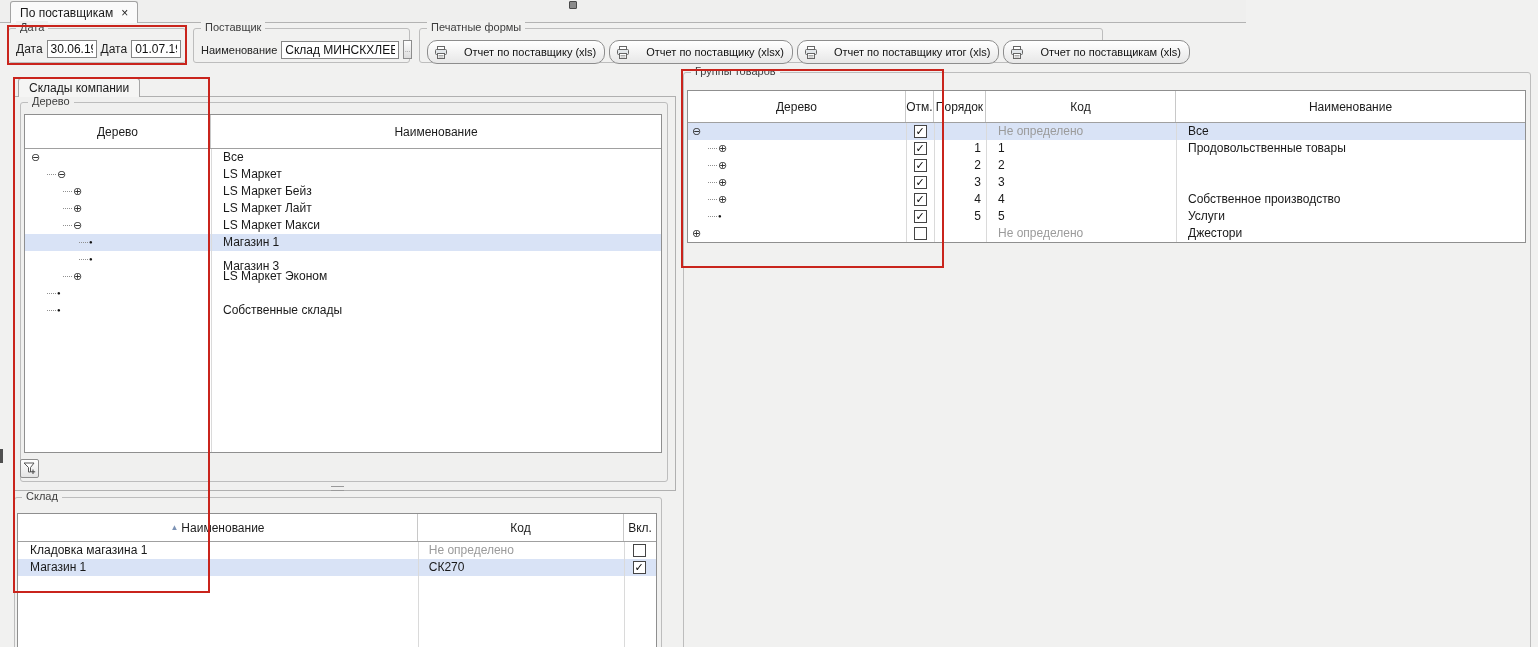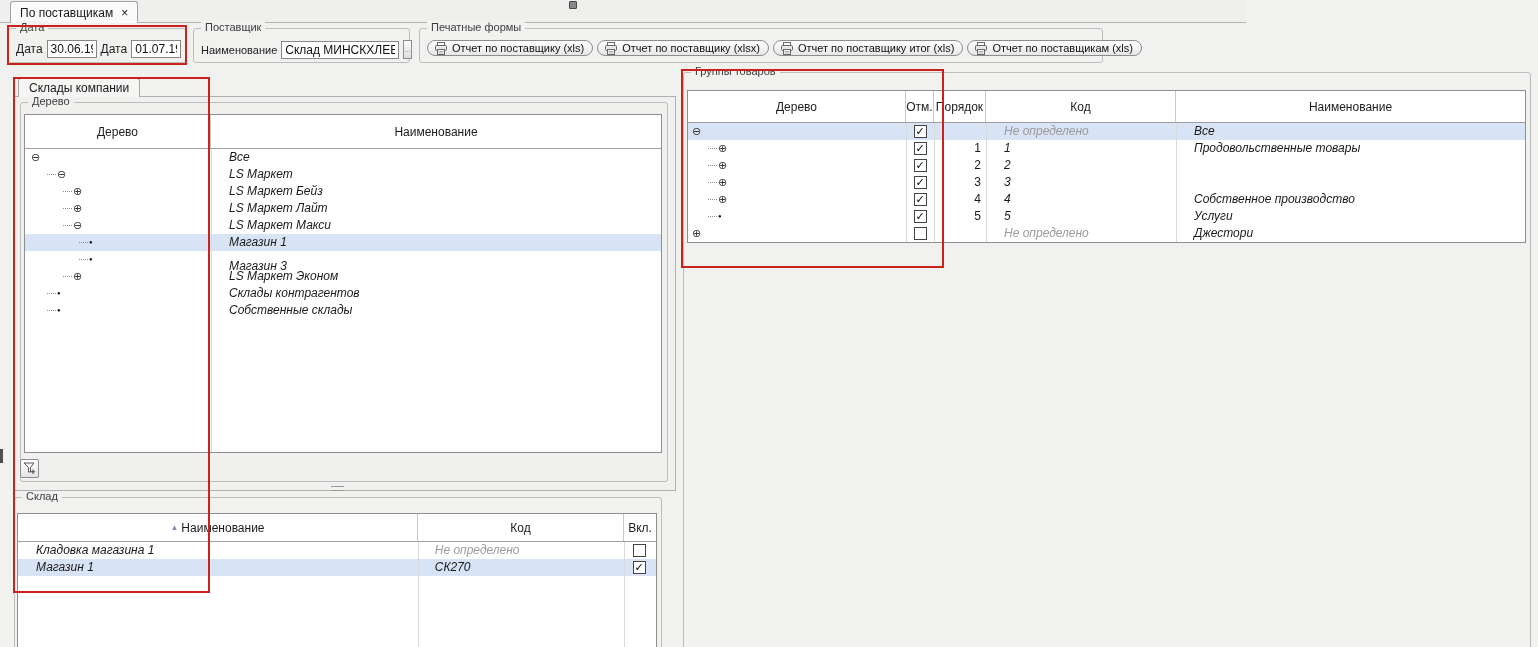--- a/index.html
+++ b/index.html
@@ -19,40 +19,40 @@
 .gb-supplier{left:193px;top:28px;width:217px;height:35px;}
 .gb-print{left:419px;top:28px;width:684px;height:35px;}
 
 .flabel{font-size:12px;color:#222;white-space:nowrap;}
 .flabel.small{font-size:11px;}
 .tfield{height:18px;border:1px solid #868686;background:#fff;font-family:inherit;font-size:12px;padding:0 3px;color:#111;}
 .date-field{width:50px;}
 .supplier-field{width:118px;}
 .mini-btn{width:9px;height:19px;border:1px solid #8d8d8d;background:linear-gradient(#fefefe,#dcdcdc);font-size:6px;overflow:hidden;padding:0;color:#333;cursor:pointer;}
 
-.print-btn{display:inline-flex;align-items:center;gap:4px;height:16px;padding:0 8px 0 6px;border:1px solid #8d8d8d;border-radius:10px;background:linear-gradient(#ffffff,#e7e7e7);font-family:inherit;font-size:11px;color:#111;cursor:pointer;white-space:nowrap;}
+.print-btn{display:inline-flex;align-items:center;gap:16px;height:24px;padding:0 8px 0 6px;border:1px solid #8d8d8d;border-radius:10px;background:linear-gradient(#ffffff,#e7e7e7);font-family:inherit;font-size:11px;color:#111;cursor:pointer;white-space:nowrap;}
 
 
 .ltab{position:absolute;left:18px;top:78px;height:19px;padding:0 10px;background:#f5f5f4;border:1px solid #a6a6a6;border-bottom:none;border-radius:3px 3px 0 0;display:flex;align-items:center;font-size:12px;z-index:3;cursor:pointer;}
 .panel-box{position:absolute;left:14px;top:96px;width:662px;height:395px;border:1px solid #b0b0b0;background:#f0f0ef;z-index:1;}
 .gb-tree{left:20px;top:102px;width:648px;height:380px;z-index:2;}
 .gb-tree>.gbt{background:#f0f0ef;}
 
 
 .tbl{position:absolute;background:#fff;border:1px solid #8f8f8f;z-index:4;}
 .thead{display:flex;border-bottom:1px solid #a0a0a0;background:#fff;position:relative;z-index:8;}
 .th{display:flex;align-items:center;justify-content:center;gap:3px;border-right:1px solid #c8c8c8;font-size:12px;color:#1c1c1c;overflow:hidden;white-space:nowrap;cursor:pointer;}
 .th:last-child{border-right:none;}
 .thflex{flex:1;}
 .vline{position:absolute;bottom:0;width:0;border-left:1px solid #dadada;z-index:7;}
 .tbody{position:relative;z-index:6;}
 .trow{display:flex;height:17px;cursor:default;}
 .trow.sel{background:#d9e3f6;}
 .cell{height:17px;line-height:16px;white-space:nowrap;overflow:hidden;font-size:12px;}
-.pad{padding:0 18px;font-style:italic;}
+.pad{padding:0 12px;}
 .num{text-align:right;padding-right:5px;}
 .muted{color:#9b9b9b;}
 .tcell{display:flex;align-items:center;}
 .ind{display:inline-block;height:1px;flex:none;}
 .stub{display:inline-block;flex:none;width:9px;height:1px;border-top:1px dotted #909090;margin-right:1px;}
 .tico{flex:none;font-size:11px;line-height:11px;color:#333;}
 .tico.leaf{font-size:6px;color:#111;}
 .ccell{display:flex;align-items:center;justify-content:center;}
 .cb{width:13px;height:13px;border:1px solid #444;background:#fff;display:inline-flex;align-items:center;justify-content:center;font-size:11px;line-height:11px;font-weight:bold;color:#000;cursor:pointer;}
 
@@ -241,21 +241,20 @@
             <span class="tico">⊕</span>
           </div>
           <div class="cell pad" style="flex: 1 1 0%;">LS Маркет Эконом</div>
         </div>
         <div class="trow">
           <div class="cell tcell" style="width: 186px;">
             <span class="ind" style="width: 22px;"></span>
             <span class="stub"></span>
             <span class="tico leaf">●</span>
           </div>
-          <div class="cell pad" style="flex: 1 1 0%;">Склады контрагентов</div>
         </div>
         <div class="trow">
           <div class="cell tcell" style="width: 186px;">
             <span class="ind" style="width: 22px;"></span>
             <span class="stub"></span>
             <span class="tico leaf">●</span>
           </div>
           <div class="cell pad" style="flex: 1 1 0%;">Собственные склады</div>
         </div>
       </div>

